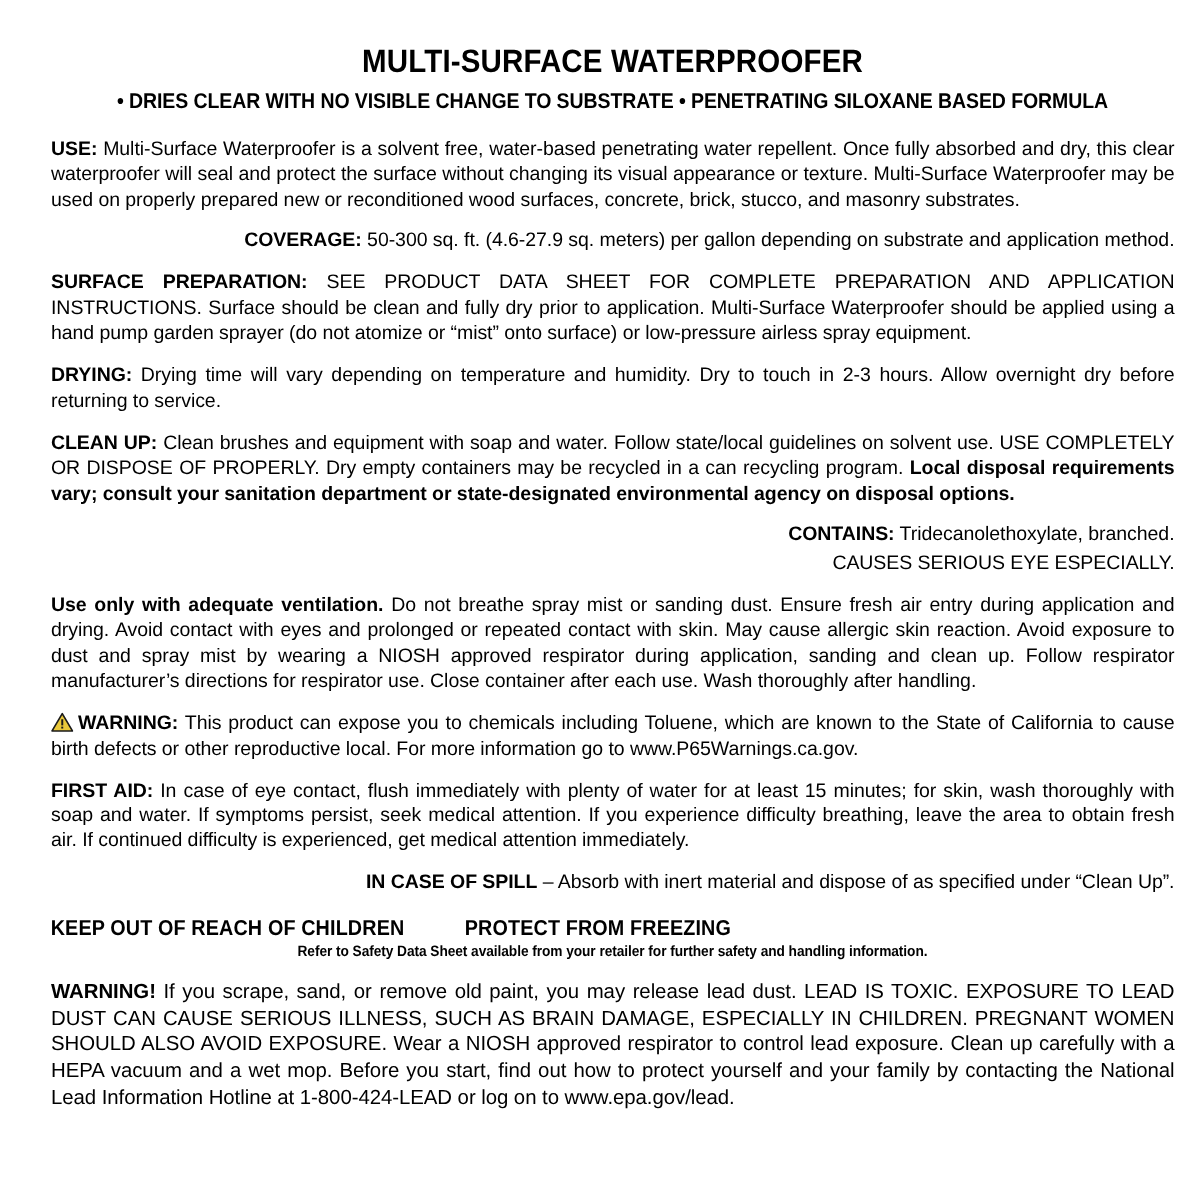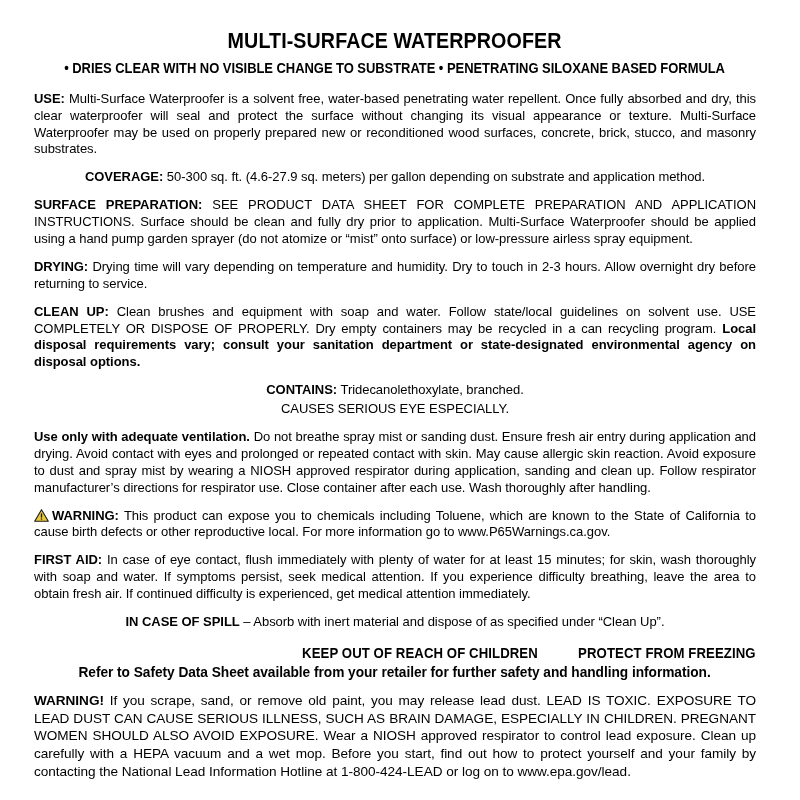--- a/index.html
+++ b/index.html
@@ -12,21 +12,21 @@
     height: 800px;
     font-family: "Liberation Sans", sans-serif;
     color: #000000;
     -webkit-font-smoothing: antialiased;
   }
   .label {
     position: relative;
     width: 800px;
     height: 800px;
     box-sizing: border-box;
-    padding: 30px 44px 10px 34px;
+    padding: 30px 17px 10px 34px;
     background: #fff;
     overflow: hidden;
   }
   .cond-center {
     transform: scaleX(0.915);
     transform-origin: center center;
     width: 109.3%;
     margin-left: -4.65%;
   }
 
@@ -50,46 +50,46 @@
 
   
   .para {
     font-size: 13px;
     line-height: 1.30;
     text-align: justify;
     margin: 0 0 11px 0;
     letter-spacing: -0.04px;
   }
   .para b, .para strong { font-weight: bold; }
-  .nojust { text-align: center; }
+  .nojust { text-align: right; }
 
   .tight { margin-bottom: 2px; }
 
   
   .warn-tri {
     display: inline-block;
     vertical-align: -2px;
     width: 15px;
     height: 13px;
     margin-right: 3px;
   }
 
   
   .callout-row {
-    text-align: right;
+    text-align: left;
     font-weight: bold;
     font-size: 14.4px;
     margin: 14px 0 2px 0;
     letter-spacing: 0.1px;
   }
   .callout-row .gap { display: inline-block; width: 44px; }
   .callout-sub {
     text-align: center;
     font-weight: bold;
-    font-size: 15px;
+    font-size: 10px;
     margin: 0 0 12px 0;
     letter-spacing: -0.05px;
   }
 
   .lead-block {
     font-size: 13.6px;
     line-height: 1.30;
     text-align: justify;
     margin: 0;
     letter-spacing: -0.04px;

